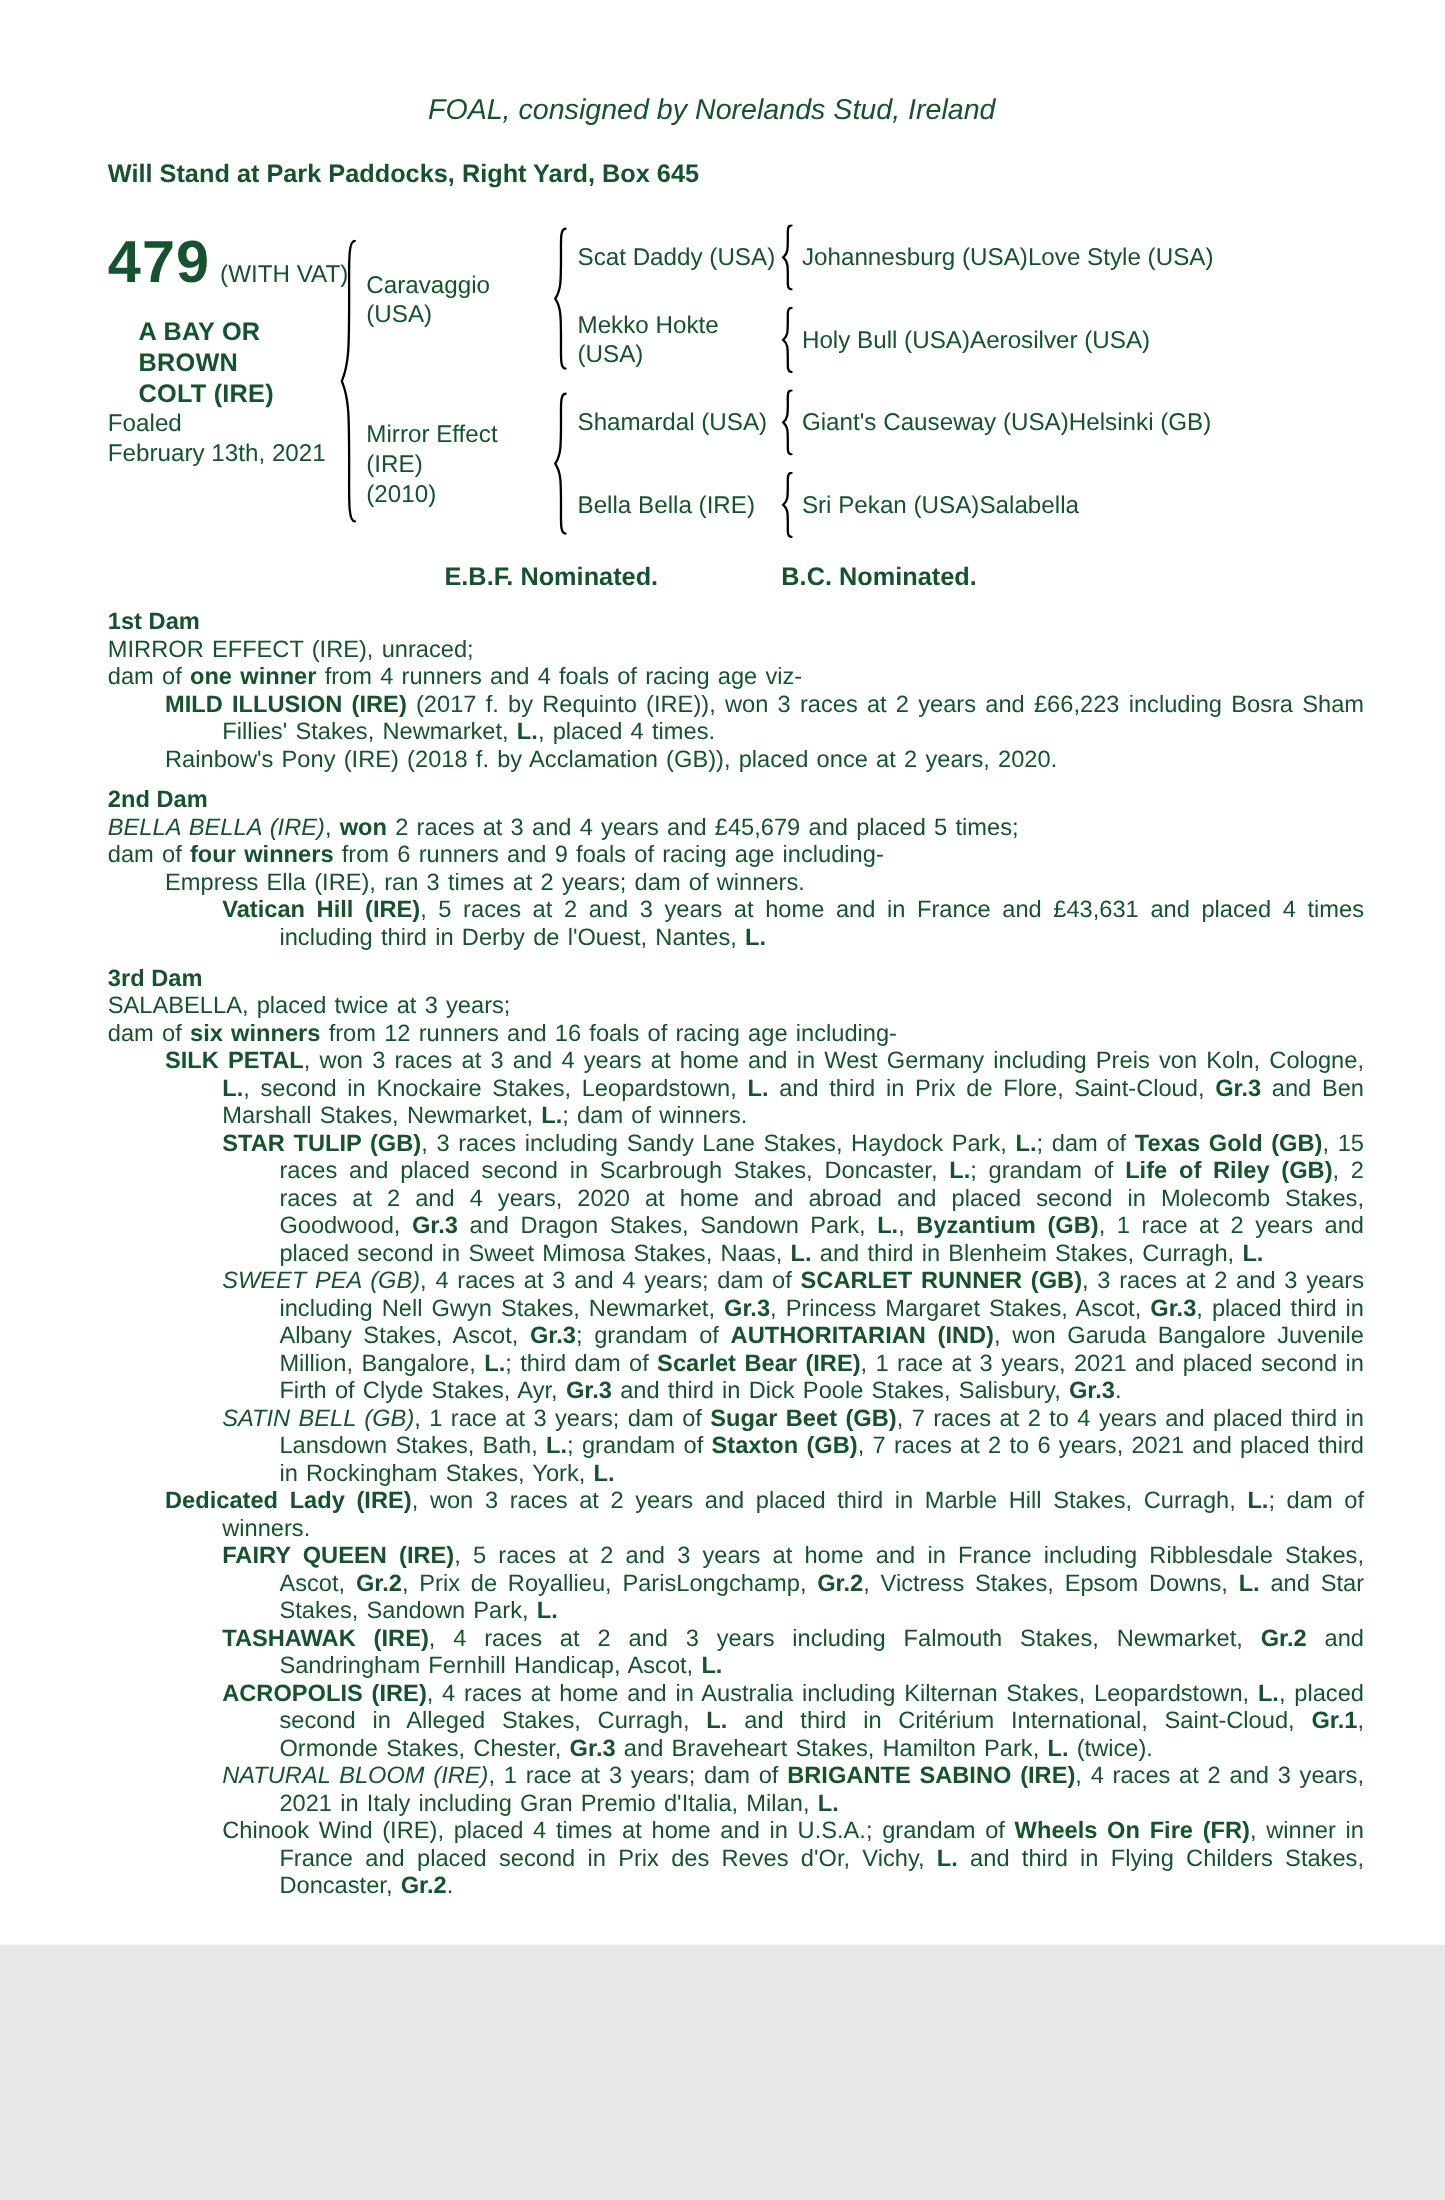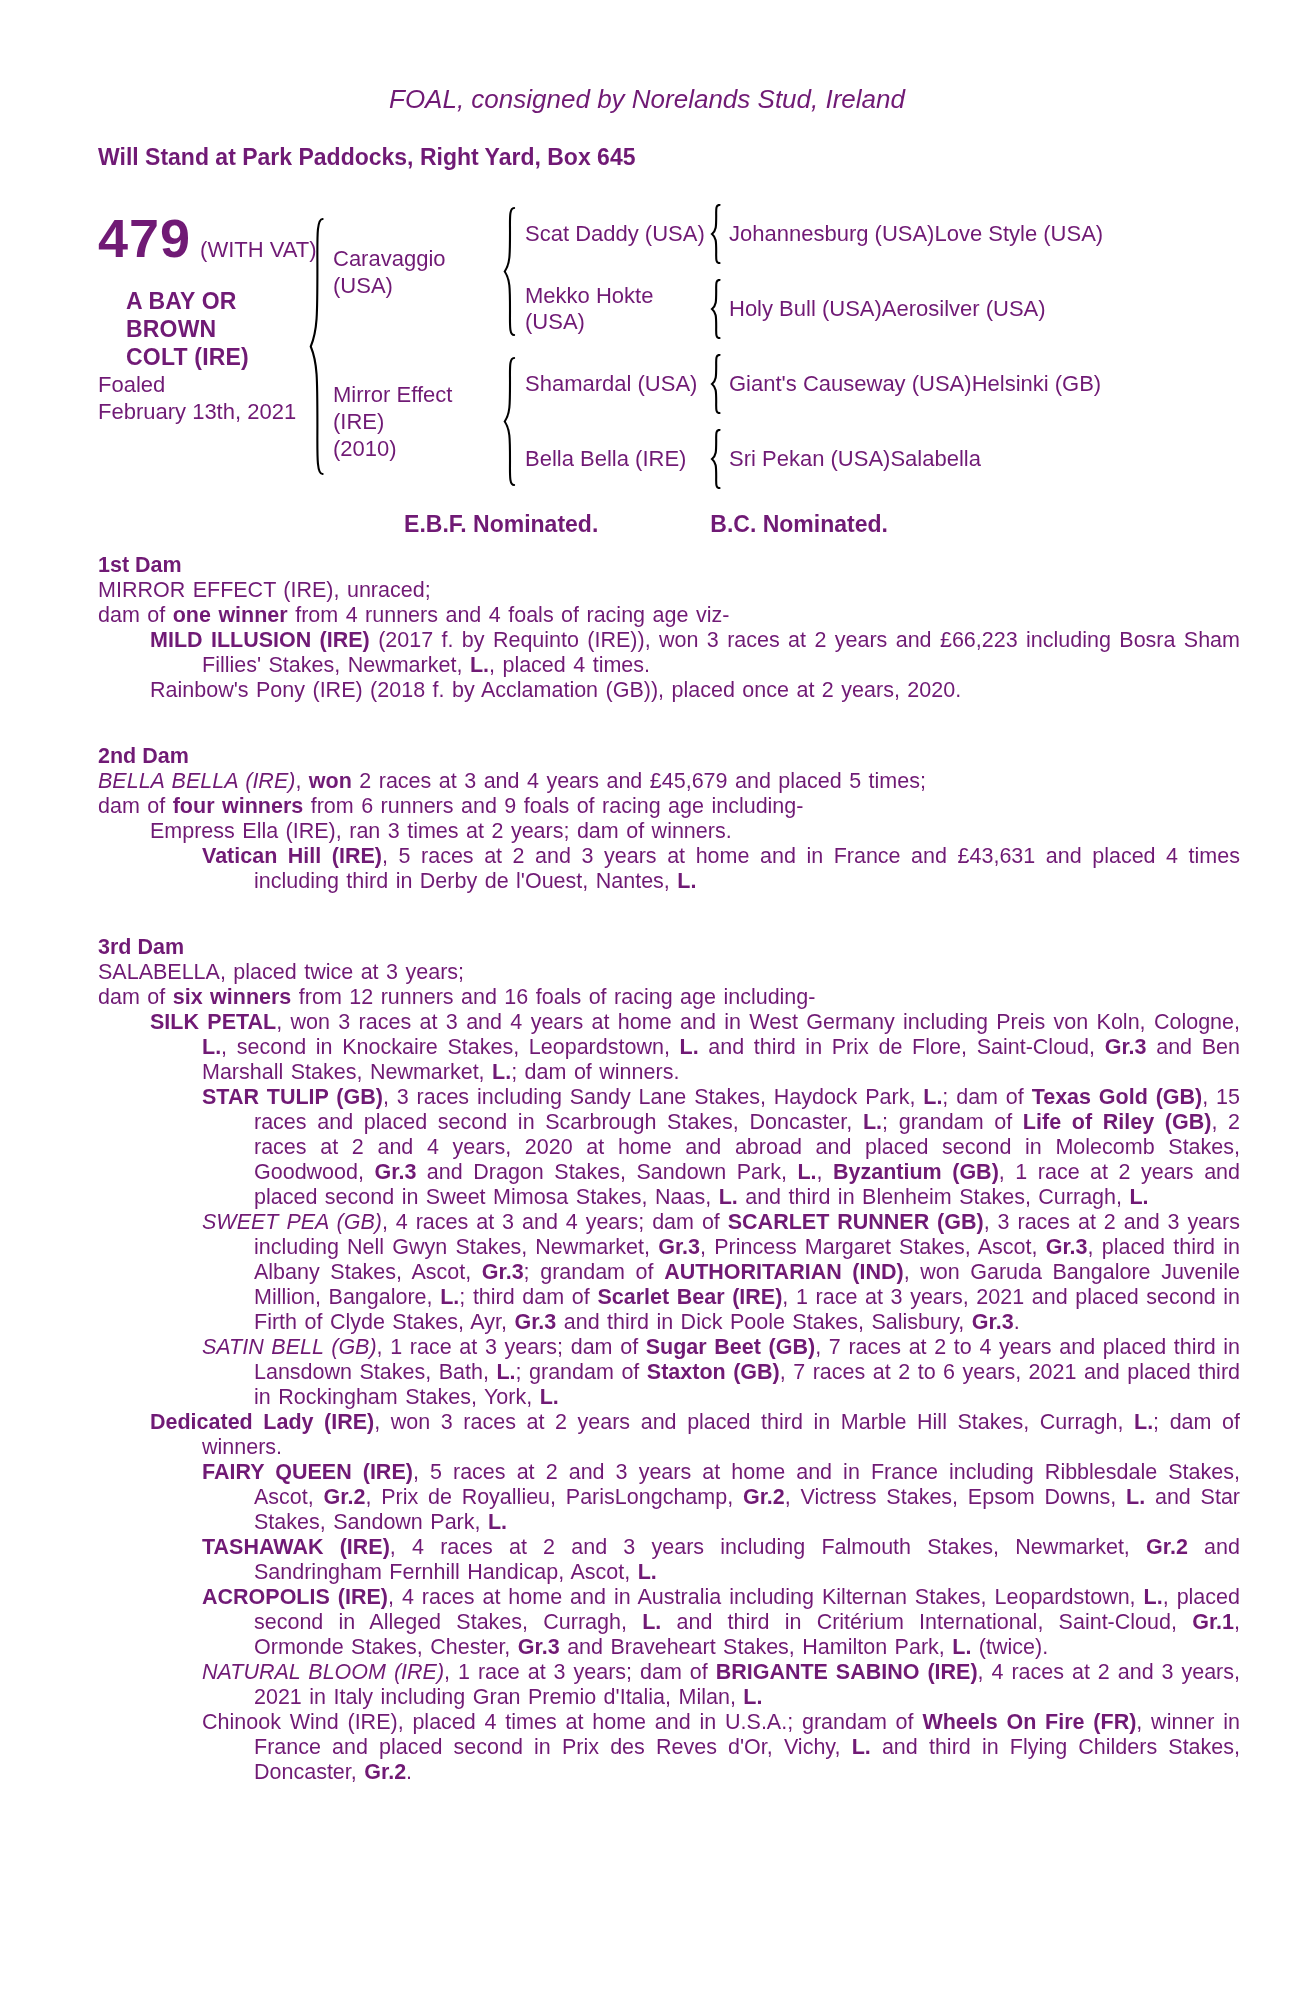--- a/index.html
+++ b/index.html
@@ -1,18 +1,18 @@
 <!DOCTYPE html>
 <html><head>
 <meta charset="utf-8">
 <style>
   * { margin:0; padding:0; box-sizing:border-box; }
   html,body { background:#e8e8e8; }
   .page {
-    width:1314px; height:2000px; background:#ffffff; color:#701a75;
+    width:1314px; height:1768px; background:#ffffff; color:#14532d;
     font-family:"Liberation Sans", sans-serif;
     padding:84px 74px 0 98px; overflow:hidden; position:relative;
     margin:0 auto;
   }
   .consignor-title {
     text-align:center; font-style:italic; font-size:26px; line-height:30px;
     position:relative; left:-22px;
   }
   .stand-line {
     margin-top:30px; font-weight:bold; font-size:23px; line-height:27px;
@@ -41,21 +41,21 @@
   .g3pair { display:flex; flex-direction:row; justify-content:center; }
   .g3name { font-size:22px; line-height:26px; white-space:nowrap; }
   
   .nominated-row {
     display:flex; justify-content:center; gap:112px;
     font-weight:bold; font-size:23px; line-height:26px;
     margin-top:21px; padding-right:46px;
   }
   
   .catalogue { margin-top:16px; }
-  .section + .section { margin-top:41px; }
+  .section + .section { margin-top:12px; }
   .section-heading { font-weight:bold; font-size:21.5px; line-height:25px; }
   .para { font-size:21.5px; line-height:25px; text-align:justify; word-spacing:1.5px; }
   .ind0 { padding-left:0; }
   .ind1 { padding-left:104px; text-indent:-52px; }
   .ind2 { padding-left:156px; text-indent:-52px; }
   .run-b { font-weight:bold; }
   .run-i { font-style:italic; }
 </style>
 </head>
 <body>

